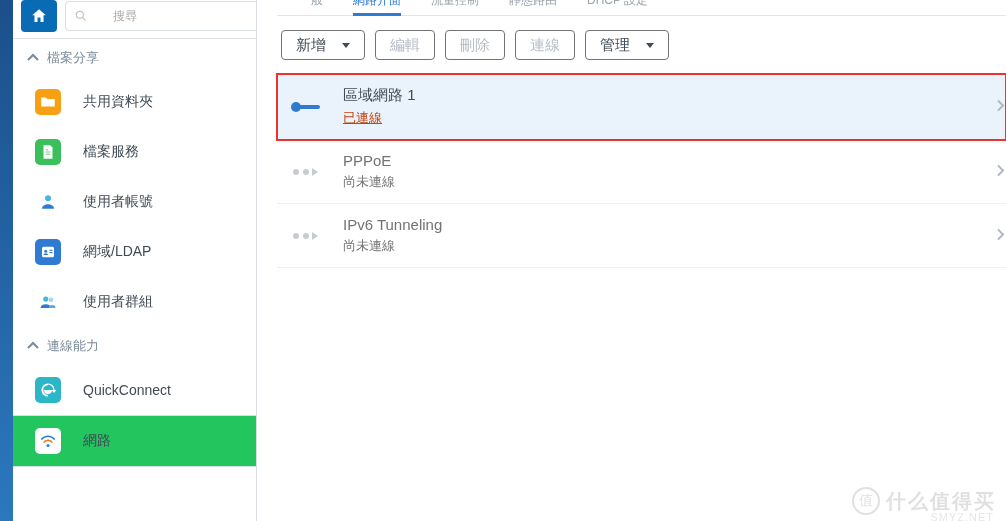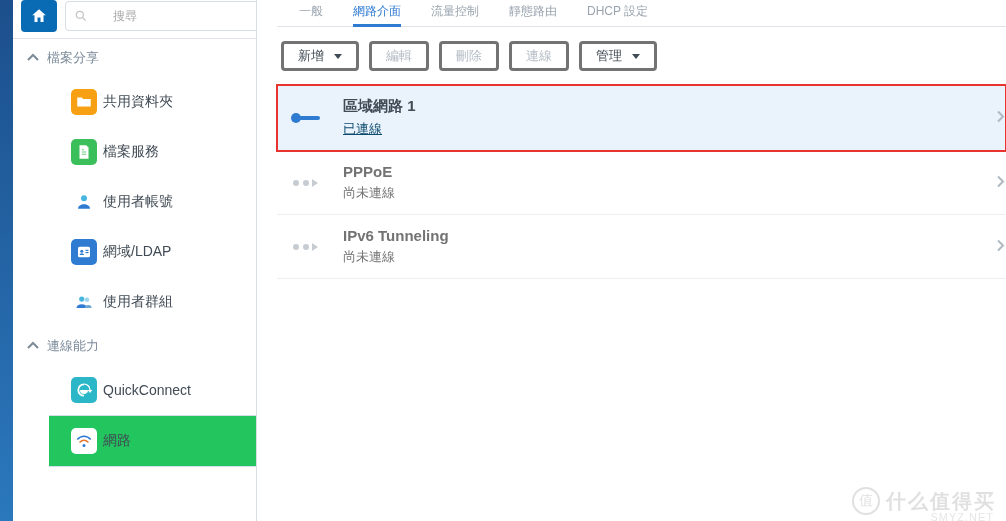--- a/index.html
+++ b/index.html
@@ -79,27 +79,26 @@
   padding: 10px 14px;
   color: #7b8a99;
   font-size: 13px;
   cursor: pointer;
 }
 .section-header svg { width: 12px; height: 12px; }
 
 .sidebar-item {
   display: flex;
   align-items: center;
-  gap: 6px;
+  gap: 22px;
   padding: 12px 14px 12px 22px;
   color: #414b55;
   font-size: 14px;
   cursor: pointer;
   position: relative;
-  margin-left: 36px;
 }
 .sidebar-item.active {
   background: #22c55e;
   border-top: 1px solid #d3dfe9;
   border-bottom: 1px solid #d3dfe9;
 }
 .sidebar-item .icon-box {
   width: 26px;
   height: 26px;
   border-radius: 5px;
@@ -124,73 +123,73 @@
 .main {
   flex: 1;
   background: #fff;
   display: flex;
   flex-direction: column;
   padding-left: 20px;
   padding-top: 0;
   position: relative;
 }
 .tabs-row {
-  height: 27px;
+  height: 16px;
   display: flex;
   gap: 30px;
   padding-left: 22px;
   border-bottom: 1px solid #e0e4e8;
   align-items: flex-end;
   font-size: 12px;
   color: #9aa4af;
 }
 .tabs-row .tab { padding-bottom: 6px; cursor: pointer; position: relative; }
 .tabs-row .tab.active { color:#2f7bd1; }
 .tabs-row .tab.active::after {
   content:''; position:absolute; left:0; right:0; bottom:-1px; height:3px; background:#2f7bd1;
 }
 
 .toolbar {
   display:flex; gap:10px; padding:14px 0 14px 4px; align-items:center;
 }
 .btn {
   height: 30px;
   padding: 0 14px;
-  border: 3px solid #737373;
+  border: 1px solid #737373;
   background: #fff;
   border-radius: 4px;
-  font-size: 13px;
+  font-size: 15px;
   color: #414b55;
   display: inline-flex;
   align-items: center;
-  gap: 10px;
+  gap: 16px;
   cursor: pointer;
 }
 .btn.disabled { color:#b4bcc5; cursor:default; }
 .btn .caret { border-left:4px solid transparent; border-right:4px solid transparent; border-top:5px solid currentColor; }
 
 .conn-list { display:flex; flex-direction:column; }
 .conn-item {
   display:flex; align-items:center; gap:20px;
   padding: 12px 20px 12px 10px;
   border-bottom:1px solid #edf0f3;
   cursor:pointer;
   position:relative;
 }
 .conn-item.selected {
   background:#eaf3fb;
   outline: 2px solid #e8332e;
   outline-offset: -1px;
 }
 .conn-icon { width:36px; display:flex; justify-content:center; }
 .conn-text { display:flex; flex-direction:column; gap:4px; }
-.conn-title { font-size:15px; font-weight:700; color:#414b55; }
+.conn-title { font-size:15px; font-weight:400; color:#414b55; }
 .conn-title.grey { color:#737373; }
 .conn-status { font-size:13px; }
-.status-connected { color:#0c4a6e;text-decoration:underline; }
+.status-connected { color:#c2410c;text-decoration:underline; }
 .status-notconnected { color:#737373; }
 .conn-chevron { position:absolute; right:0; top:50%; transform:translateY(-50%); color:#b0b8c2; }
 
 
 .wm { position:absolute; right:10px; bottom:6px; display:flex; align-items:center; gap:6px; opacity:.25; }
 .wm-badge { width:28px; height:28px; border:2px solid #888; border-radius:50%; display:flex; align-items:center; justify-content:center; font-size:14px; color:#888; }
 .wm-text { font-size:20px; letter-spacing:2px; color:#888; font-weight:600; }
 .wm-sub { position:absolute; right:12px; bottom:-2px; font-size:11px; color:#aaa; opacity:.3; letter-spacing:1px; }
 </style>
 </head>

